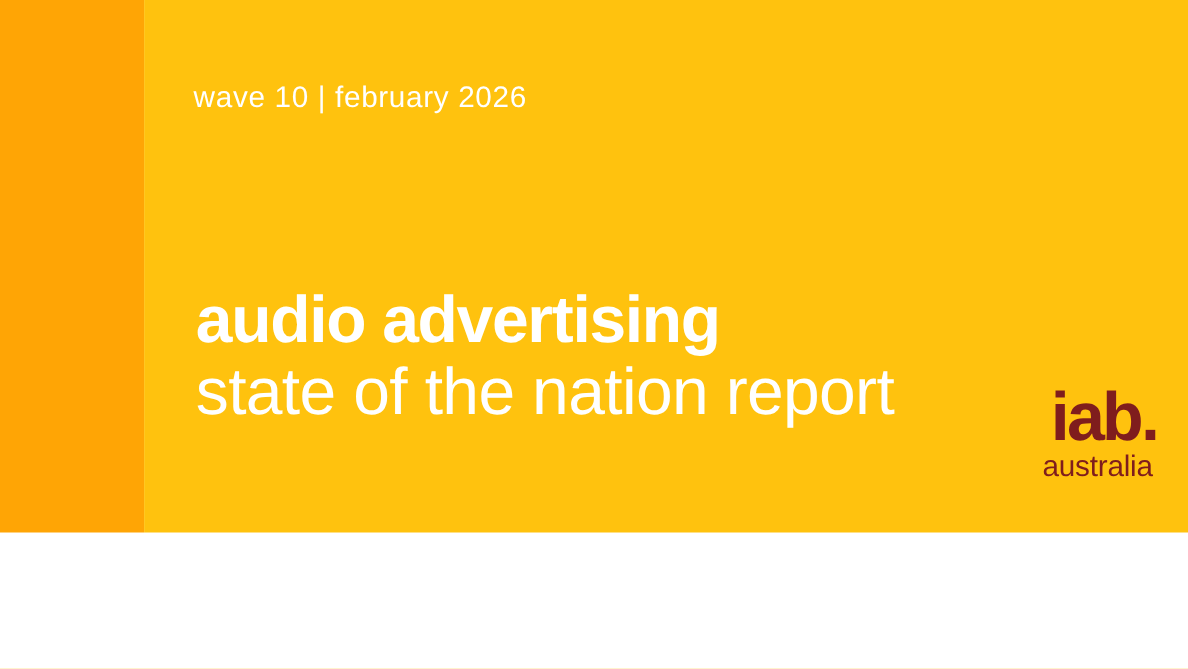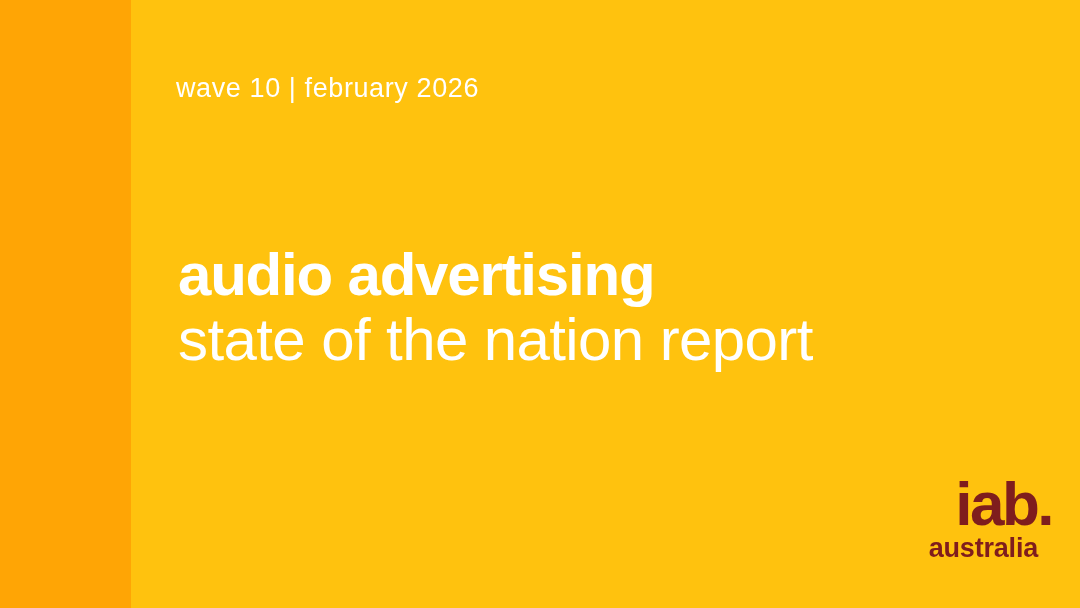--- a/index.html
+++ b/index.html
@@ -5,21 +5,21 @@
 <style>
   html, body {
     margin: 0;
     padding: 0;
     background: #ffffff;
   }
 
   .slide {
     position: relative;
     width: 1080px;
-    height: 608px;
+    height: 484px;
     overflow: hidden;
     font-family: "Liberation Sans", sans-serif;
     -webkit-font-smoothing: antialiased;
   }
 
   
   .panel-left {
     position: absolute;
     left: 0;
     top: 0;
@@ -58,20 +58,21 @@
     color: #ffffff;
     white-space: nowrap;
   }
 
   .title-line-1 {
     display: block;
     font-size: 60px;
     font-weight: 700;
     letter-spacing: -1.2px;
     line-height: 1.08;
+    margin-top: 16px;
   }
 
   .title-line-2 {
     display: block;
     font-size: 60px;
     font-weight: 300;
     letter-spacing: -0.6px;
     line-height: 1.14;
     margin-top: -2px;
     text-align: right;
@@ -91,25 +92,25 @@
     display: block;
     font-size: 62px;
     font-weight: 700;
     letter-spacing: -2.5px;
     line-height: 0.92;
   }
 
   .logo-sub {
     display: block;
     font-size: 27px;
-    font-weight: 700;
+    font-weight: 400;
     letter-spacing: -0.2px;
     line-height: 1.05;
     margin-top: 2px;
-    margin-right: 14px;
+    margin-right: 4px;
   }
 </style>
 </head>
 <body>
 
 <div class="slide">
 
   <div class="panel-left"></div>
 
   <div class="panel-main"></div>

